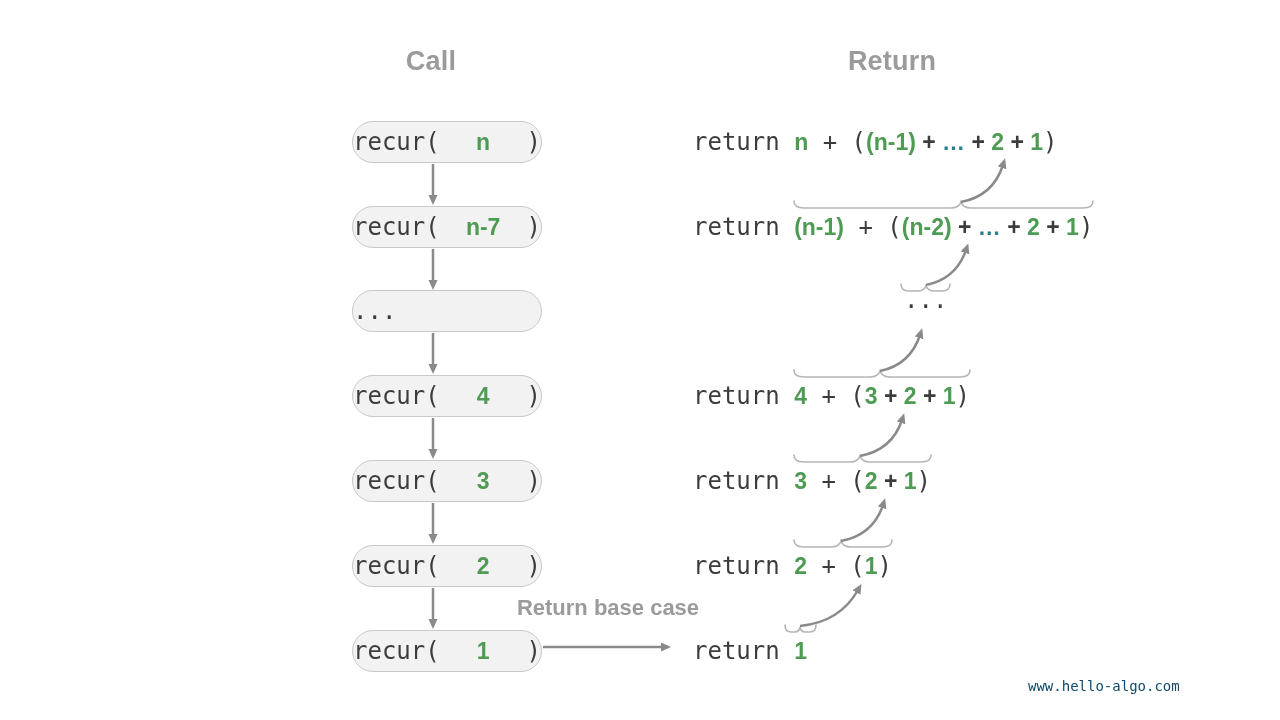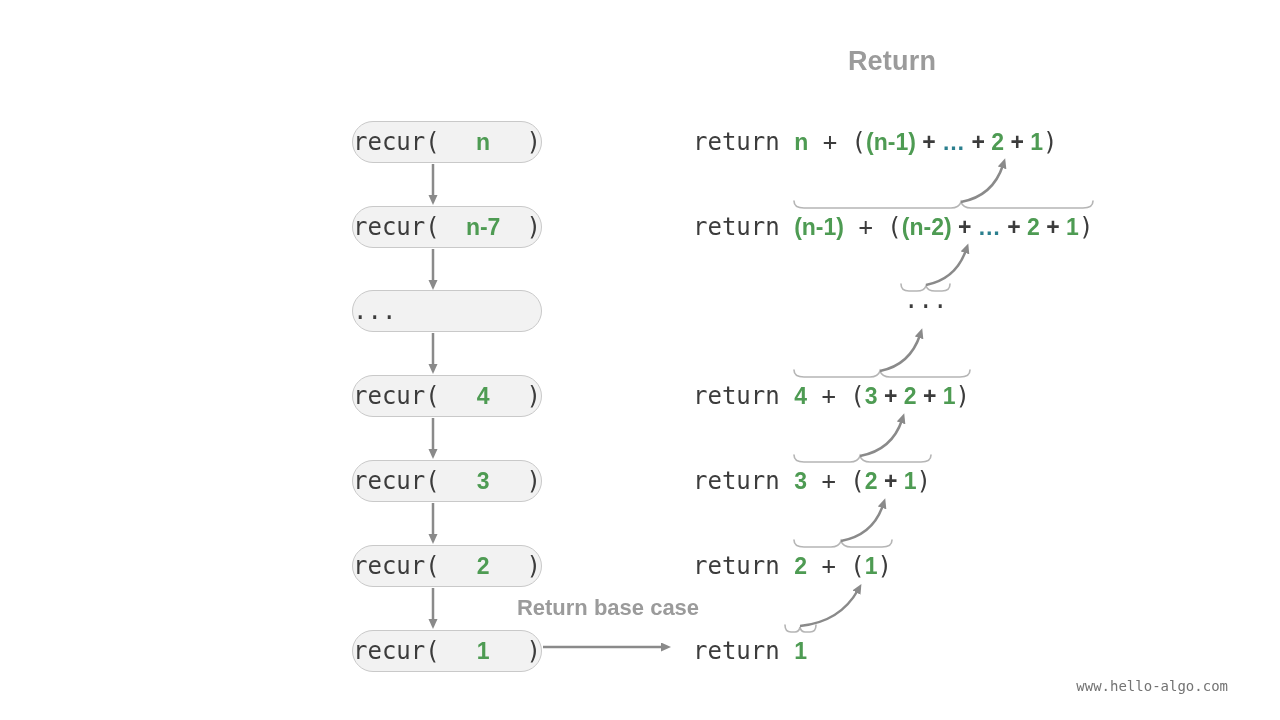--- a/index.html
+++ b/index.html
@@ -14,23 +14,23 @@
             font-size:24px;color:#3c3c3c;white-space:pre;}
   .ret-row{position:absolute;left:693px;height:30px;line-height:30px;display:flex;align-items:center;
            font-family:"DejaVu Sans Mono","Liberation Mono",monospace;
            font-size:24px;color:#3c3c3c;white-space:pre;}
   .seg-mono{font-family:"DejaVu Sans Mono","Liberation Mono",monospace;color:#3c3c3c;}
   .seg-val{font-family:"Liberation Sans",sans-serif;font-weight:bold;font-size:23px;color:#4e9b53;}
   .seg-op{font-family:"Liberation Sans",sans-serif;font-weight:bold;font-size:23px;color:#3c3c3c;}
   .seg-dots{font-family:"Liberation Sans",sans-serif;font-weight:bold;font-size:23px;color:#2b7f8e;}
   .trigger-label{position:absolute;left:458px;top:595px;width:300px;text-align:center;
                  font-size:22px;font-weight:bold;color:#9b9b9b;}
-  .watermark{position:absolute;left:1028px;top:678px;width:200px;text-align:right;
+  .watermark{position:absolute;left:1028px;top:678px;width:200px;text-align:left;
              font-family:"DejaVu Sans Mono","Liberation Mono",monospace;
-             font-size:14px;color:#737373;}
+             font-size:14px;color:#0c4a6e;}
   svg.overlay{position:absolute;left:0;top:0;pointer-events:none;}
 </style>
 </head>
 <body>
 
 <div class="canvas">
 
   <svg class="overlay" width="1280" height="720" viewBox="0 0 1280 720">
     <defs>
       <marker id="ah" markerUnits="userSpaceOnUse" markerWidth="11" markerHeight="10" refX="3" refY="4.5" orient="auto">
@@ -60,20 +60,21 @@
     <g stroke="#8a8a8a" stroke-width="2.5" fill="none">
       <path d="M961,202 Q993,196 1003,165" marker-end="url(#ah)"></path>
       <path d="M926,285 Q956,279 966,250" marker-end="url(#ah)"></path>
       <path d="M880,371 Q910,365 920,335" marker-end="url(#ah)"></path>
       <path d="M860,456 Q892,450 902,420" marker-end="url(#ah)"></path>
       <path d="M841,541 Q873,535 883,505" marker-end="url(#ah)"></path>
       <path d="M800,626 Q840,622 858,590" marker-end="url(#ah)"></path>
     </g>
   </svg>
 
+  <div class="col-header" style="left:331px;top:46px;">Call</div>
   <div class="col-header" style="left:792px;top:46px;">Return</div>
 
   <div class="call-box" style="top:121px;"><span class="seg-mono">recur(</span><span class="seg-val">n</span><span class="seg-mono">)</span></div>
   <div class="call-box" style="top:206px;"><span class="seg-mono">recur(</span><span class="seg-val">n-7</span><span class="seg-mono">)</span></div>
   <div class="call-box" style="top:290px;"><span class="seg-mono">...</span></div>
   <div class="call-box" style="top:375px;"><span class="seg-mono">recur(</span><span class="seg-val">4</span><span class="seg-mono">)</span></div>
   <div class="call-box" style="top:460px;"><span class="seg-mono">recur(</span><span class="seg-val">3</span><span class="seg-mono">)</span></div>
   <div class="call-box" style="top:545px;"><span class="seg-mono">recur(</span><span class="seg-val">2</span><span class="seg-mono">)</span></div>
   <div class="call-box" style="top:630px;"><span class="seg-mono">recur(</span><span class="seg-val">1</span><span class="seg-mono">)</span></div>
 

